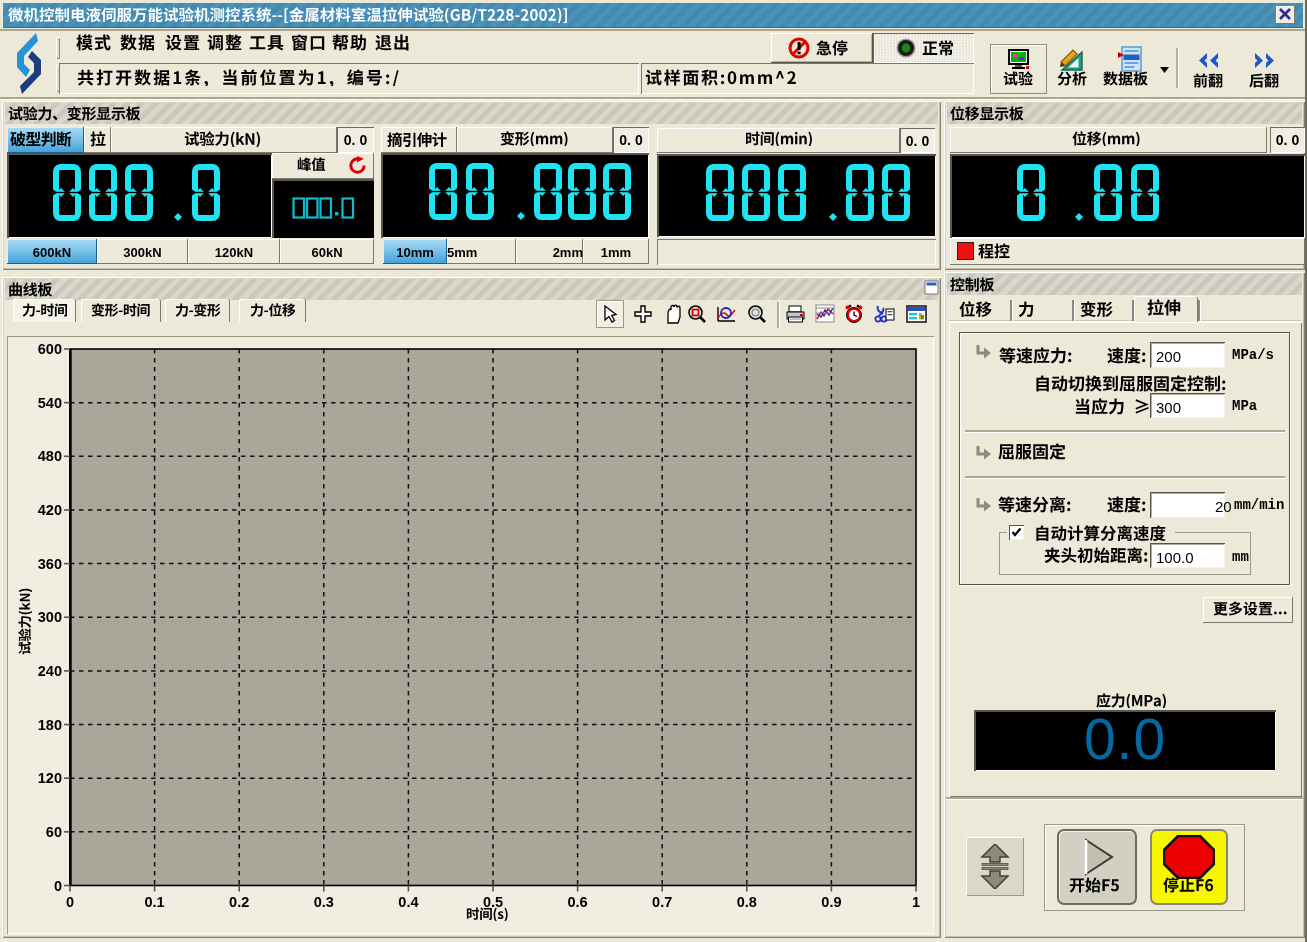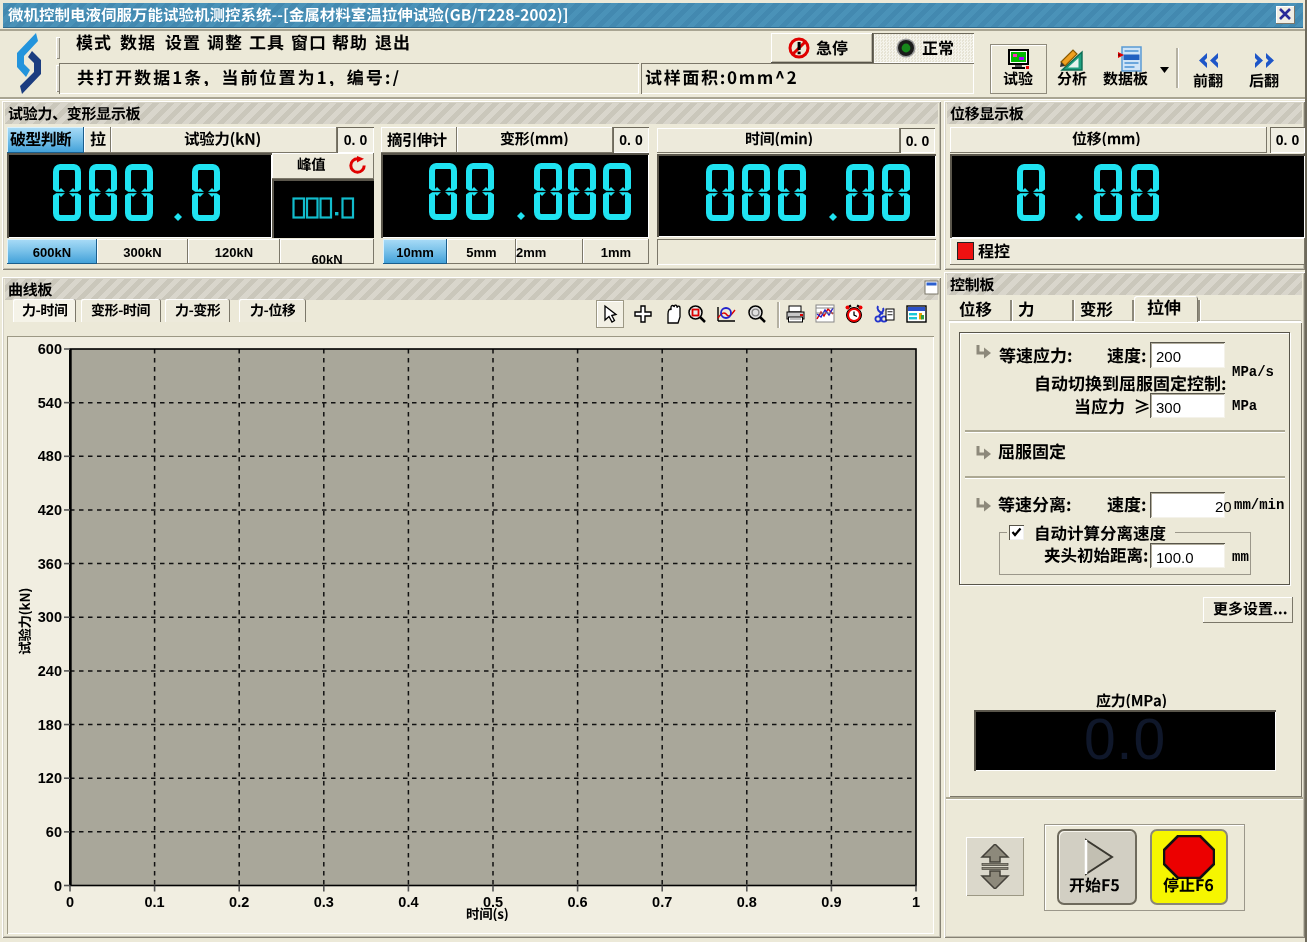--- a/index.html
+++ b/index.html
@@ -506,21 +506,21 @@
     </g>
     <use href="#seg0s" x="69" y="18"></use>
   </svg>
 <div class="ab bluebtn" style="left:7px;top:239px;width:90px;height:25px"></div>
 <div class="ab" style="left:7px;top:239px;width:90px;font:700 13px 'Liberation Sans';text-align:center;padding-top:6px">600kN</div>
 <div class="ab raised2" style="left:97px;top:239px;width:91px;height:25px;background:#edeadb"></div>
 <div class="ab" style="left:97px;top:239px;width:91px;font:700 13px 'Liberation Sans';text-align:center;padding-top:6px">300kN</div>
 <div class="ab raised2" style="left:188px;top:239px;width:92px;height:25px;background:#edeadb"></div>
 <div class="ab" style="left:188px;top:239px;width:92px;font:700 13px 'Liberation Sans';text-align:center;padding-top:6px">120kN</div>
 <div class="ab raised2" style="left:280px;top:239px;width:94px;height:25px;background:#edeadb"></div>
-<div class="ab" style="left:280px;top:239px;width:94px;font:700 13px 'Liberation Sans';text-align:center;padding-top:13px">60kN</div>
+<div class="ab" style="left:280px;top:239px;width:94px;font:700 13px 'Liberation Sans';text-align:center;padding-top:6px">60kN</div>
 <div class="ab raised2" style="left:381px;top:127px;width:76px;height:26px;background:#edeadb"></div>
 <svg class="t " style="position:absolute;left:387px;top:132px;width:59.5px;height:15.5px;" viewBox="0 0 3840 1000">
     <g fill="#000" transform="translate(0,880) scale(1,-1)">
       <use href="#g94" x="0"></use>
       <use href="#g95" x="960"></use>
       <use href="#g25" x="1920"></use>
       <use href="#g96" x="2880"></use>
     </g>
   </svg>
 <div class="ab raised2" style="left:457px;top:127px;width:156px;height:26px;background:#edeadb"></div>
@@ -543,23 +543,23 @@
     <use href="#seg0" x="153" y="10"></use>
     <use href="#seg0" x="187" y="10"></use>
     <use href="#seg0" x="222" y="10"></use>
     <g transform="translate(136,59)">
       <use href="#segdot"></use>
     </g>
   </svg>
 <div class="ab bluebtn" style="left:383px;top:239px;width:64px;height:25px"></div>
 <div class="ab" style="left:383px;top:239px;width:64px;font:700 13px 'Liberation Sans';text-align:center;padding-top:6px">10mm</div>
 <div class="ab raised2" style="left:447px;top:239px;width:69px;height:25px;background:#edeadb"></div>
-<div class="ab" style="left:447px;top:239px;width:69px;font:700 13px 'Liberation Sans';text-align:center;padding-top:6px">5mm</div>
+<div class="ab" style="left:447px;top:239px;width:69px;font:700 13px 'Liberation Sans';text-align:left;padding-top:6px">5mm</div>
 <div class="ab raised2" style="left:516px;top:239px;width:67px;height:25px;background:#edeadb"></div>
-<div class="ab" style="left:516px;top:239px;width:67px;font:700 13px 'Liberation Sans';text-align:left;padding-top:6px">2mm</div>
+<div class="ab" style="left:516px;top:239px;width:67px;font:700 13px 'Liberation Sans';text-align:right;padding-top:6px">2mm</div>
 <div class="ab raised2" style="left:583px;top:239px;width:66px;height:25px;background:#edeadb"></div>
 <div class="ab" style="left:583px;top:239px;width:66px;font:700 13px 'Liberation Sans';text-align:center;padding-top:6px">1mm</div>
 <div class="ab raised2" style="left:657px;top:128px;width:243px;height:25px;background:#edeadb"></div>
 <svg class="t " style="position:absolute;left:745px;top:131px;width:67.9px;height:15.0px;" viewBox="0 0 4525 1000">
     <g fill="#000" transform="translate(0,880) scale(1,-1)">
       <use href="#g97" x="0"></use>
       <use href="#g98" x="980"></use>
       <use href="#g26" x="1960"></use>
       <use href="#g68" x="2318"></use>
       <use href="#g99" x="3262"></use>
@@ -868,21 +868,21 @@
   </svg>
 <svg class="t " style="position:absolute;left:1107px;top:347px;width:39.5px;height:17.0px;" viewBox="0 0 2325 1000">
     <g fill="#000" transform="translate(0,880) scale(1,-1)">
       <use href="#g106" x="0"></use>
       <use href="#g108" x="1000"></use>
       <use href="#g64" x="2000"></use>
     </g>
   </svg>
 <div class="ab inp" style="left:1150px;top:342px;width:75px;height:26px"></div>
 <div class="ab" style="left:1156px;top:348px;font:15px 'Liberation Sans'">200</div>
-<div class="ab" style="left:1232px;top:364px;font:700 14px 'Liberation Mono',monospace">MPa/s</div>
+<div class="ab" style="left:1232px;top:347px;font:700 14px 'Liberation Mono',monospace">MPa/s</div>
 <svg class="t " style="position:absolute;left:1034px;top:375px;width:192.5px;height:17.0px;" viewBox="0 0 11325 1000">
     <g fill="#000" transform="translate(0,880) scale(1,-1)">
       <use href="#g109" x="0"></use>
       <use href="#g110" x="1000"></use>
       <use href="#g111" x="2000"></use>
       <use href="#g112" x="3000"></use>
       <use href="#g113" x="4000"></use>
       <use href="#g114" x="5000"></use>
       <use href="#g8" x="6000"></use>
       <use href="#g115" x="7000"></use>
@@ -990,21 +990,21 @@
       <use href="#g107" x="0"></use>
       <use href="#g79" x="980"></use>
       <use href="#g26" x="1960"></use>
       <use href="#g128" x="2318"></use>
       <use href="#g129" x="3151"></use>
       <use href="#g130" x="3798"></use>
       <use href="#g34" x="4369"></use>
     </g>
   </svg>
 <div class="ab well" style="left:974px;top:710px;width:302px;height:61px"></div>
-<div class="ab" style="left:974px;top:712px;width:302px;height:59px;color:#0f172a;font:57px 'Liberation Sans';text-align:center;line-height:54px;letter-spacing:1px">0.0</div>
+<div class="ab" style="left:974px;top:712px;width:302px;height:59px;color:#0369a1;font:57px 'Liberation Sans';text-align:center;line-height:54px;letter-spacing:1px">0.0</div>
 <div class="ab" style="left:946px;top:797px;width:357px;height:2px;background:#aca893;box-shadow:0 1px 0 #fff"></div>
 <div class="ab" style="left:966px;top:837px;width:58px;height:59px;background:#dbd8cb;box-shadow:inset 1px 1px 0 #fff,inset -1px -1px 0 #9c9884"></div>
 <svg class="ab" style="left:978px;top:844px" width="34" height="45" viewBox="0 0 34 45">
 <path d="M17 0 L30 13 L22 13 L22 18 L12 18 L12 13 L4 13 Z" fill="#8d897b" stroke="#44413a" stroke-width="1.5"></path>
 <rect x="4" y="19.5" width="26" height="2" fill="#8d897b" stroke="#44413a" stroke-width="0.7"></rect>
     <rect x="4" y="23.5" width="26" height="2" fill="#8d897b" stroke="#44413a" stroke-width="0.7"></rect>
 <path d="M17 45 L30 32 L22 32 L22 27 L12 27 L12 32 L4 32 Z" fill="#8d897b" stroke="#44413a" stroke-width="1.5"></path>
 </svg>
 <div class="ab" style="left:1044px;top:824px;width:201px;height:87px;border:1px solid #9b978a;box-shadow:inset 1px 1px 0 #fff"></div>
 <div class="ab" style="left:1057px;top:829px;width:80px;height:76px;background:#d2cfc3;border:2px solid #6e6a5c;border-radius:7px;box-shadow:inset 1px 1px 0 #f6f4ec"></div>

